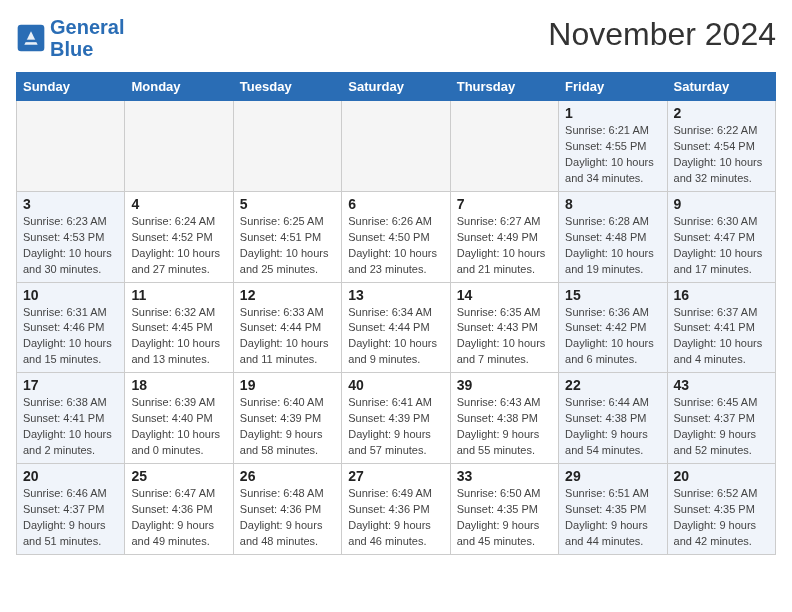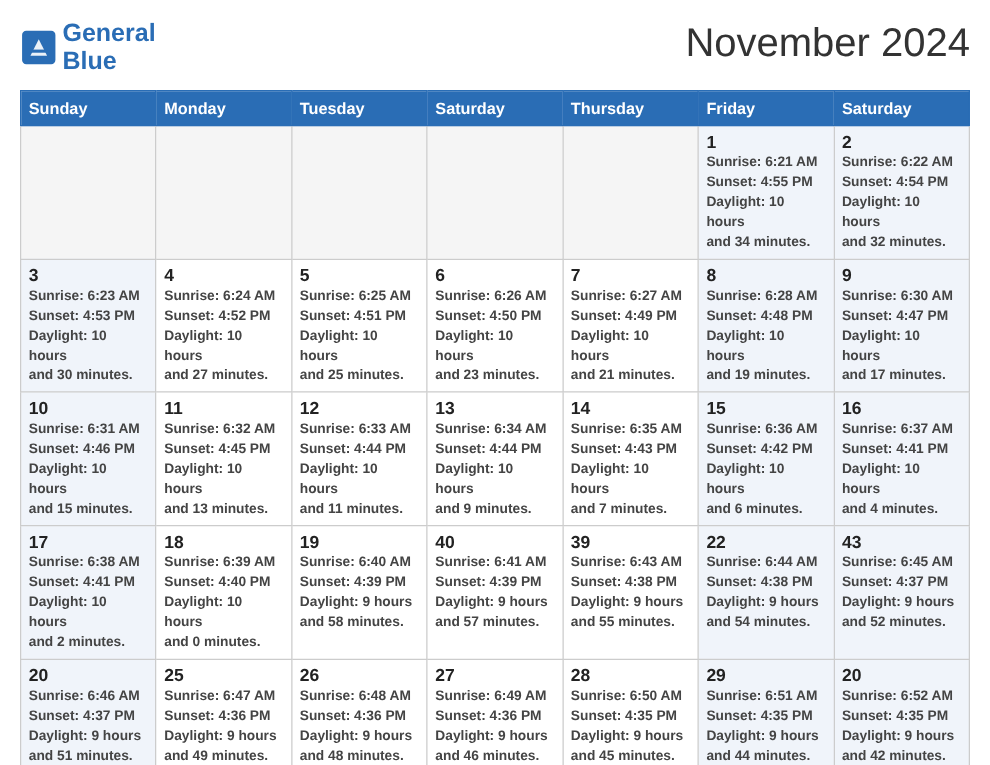--- a/index.html
+++ b/index.html
@@ -77,21 +77,20 @@
     }
     .day-num {
       font-size: 14px;
       font-weight: bold;
       margin-bottom: 2px;
       color: #222;
     }
     .day-info {
       line-height: 1.45;
       color: #444;
-      font-weight: bold;
     }
   </style>
 </head>
 <body>
 
 <div class="header">
   <div class="logo">
     <svg class="logo-icon" viewBox="0 0 36 36">
       <rect x="2" y="2" width="32" height="32" rx="4" fill="#2a6db5"></rect>
       <polygon points="10,26 18,10 26,26" fill="white" opacity="0.9"></polygon>
@@ -236,21 +235,21 @@
         </td>
         <td>
           <div class="day-num">26</div>
           <div class="day-info">Sunrise: 6:48 AM<br>Sunset: 4:36 PM<br>Daylight: 9 hours<br>and 48 minutes.</div>
         </td>
         <td>
           <div class="day-num">27</div>
           <div class="day-info">Sunrise: 6:49 AM<br>Sunset: 4:36 PM<br>Daylight: 9 hours<br>and 46 minutes.</div>
         </td>
         <td>
-          <div class="day-num">28</div>
+          <div class="day-num">33</div>
           <div class="day-info">Sunrise: 6:50 AM<br>Sunset: 4:35 PM<br>Daylight: 9 hours<br>and 45 minutes.</div>
         </td>
         <td class="weekend">
           <div class="day-num">29</div>
           <div class="day-info">Sunrise: 6:51 AM<br>Sunset: 4:35 PM<br>Daylight: 9 hours<br>and 44 minutes.</div>
         </td>
         <td class="weekend">
           <div class="day-num">20</div>
           <div class="day-info">Sunrise: 6:52 AM<br>Sunset: 4:35 PM<br>Daylight: 9 hours<br>and 42 minutes.</div>
         </td>

